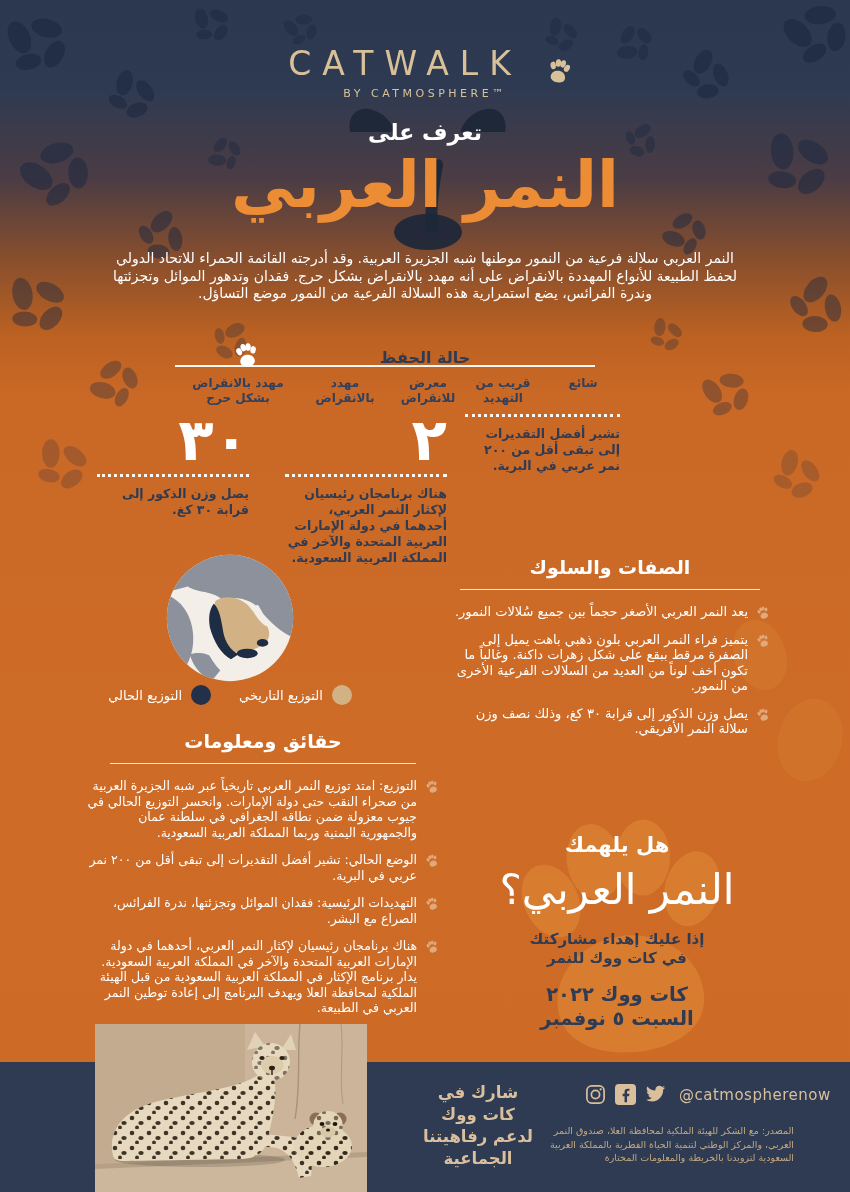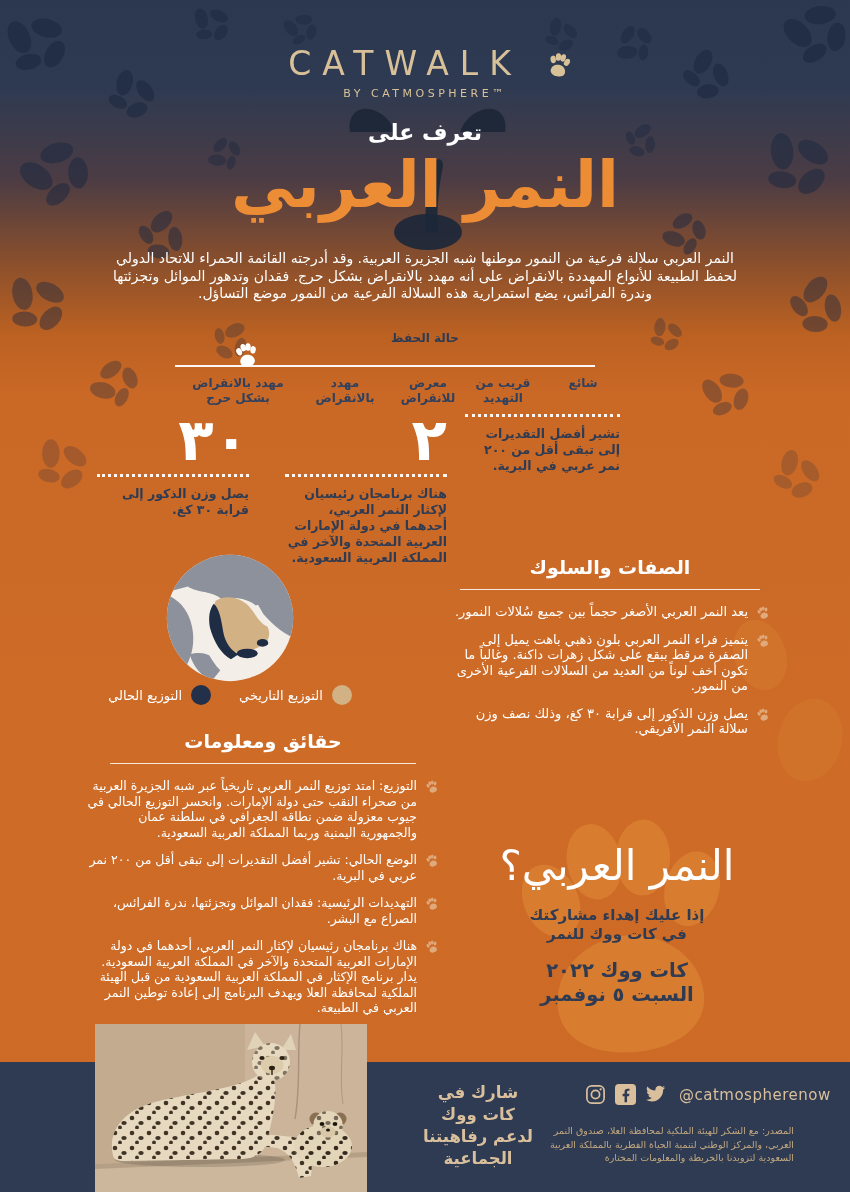--- a/index.html
+++ b/index.html
@@ -7,30 +7,30 @@
     position:relative;width:850px;height:1192px;overflow:hidden;margin:0 auto;
     font-family:"DejaVu Sans",sans-serif;
     background:linear-gradient(180deg,#2b3850 0%,#2d3a52 7%,#4b3c44 15%,#8a4f2c 22%,#bb6122 28%,#ca6826 33%,#cd6b27 62%,#cc6a26 100%);
   }
   svg{display:block;}
   .abs{position:absolute;}
   .center{left:0;width:100%;text-align:center;}
   .preline{white-space:pre-line;}
 
   
-  .logo-row{top:44px;display:flex;justify-content:center;align-items:center;gap:24px;}
+  .logo-row{top:44px;display:flex;justify-content:center;align-items:flex-end;gap:24px;}
   .logo-text{font-size:33px;letter-spacing:11px;color:#d8c198;font-weight:normal;padding-left:11px;}
   .logo-paw{width:27px;height:27px;color:#d8c198;transform:rotate(12deg);}
   .byline{top:87px;font-size:11px;letter-spacing:3.5px;color:#d8c198;}
   .kicker{top:120px;font-size:22px;font-weight:bold;color:#fff;z-index:3;}
   .page-title{top:147px;font-size:64px;line-height:1.2;color:#ec8c35;z-index:3;font-weight:bold;}
   .intro{top:250px;left:105px;width:640px;text-align:center;color:#fff;font-size:14px;line-height:17.5px;direction:rtl;z-index:3;}
 
   
-  .cons-heading{top:331px;font-size:12px;font-weight:bold;color:#2e3b53;}
+  .cons-heading{top:348px;font-size:16px;font-weight:bold;color:#2e3b53;}
   .scale-line{left:175px;top:365px;width:420px;height:2px;background:rgba(255,255,255,.95);}
   .paw-marker{left:233px;top:340px;width:27px;height:27px;color:#fff;transform:rotate(-8deg);}
   .scale-label{top:376px;transform:translateX(-50%);text-align:center;font-size:12px;line-height:15px;font-weight:bold;color:#31405c;direction:rtl;}
   .stat{top:410px;direction:rtl;}
   .stat-value{font-size:58px;line-height:60px;font-weight:bold;color:#fff;text-align:right;padding-left:4px;}
   .stat-divider{margin-top:4px;border-top:3px dotted rgba(255,255,255,.95);height:0;}
   .stat-text{padding-top:9px;font-size:12.5px;line-height:16px;font-weight:bold;color:#2e3b53;text-align:right;}
 
   
   .globe{left:163px;top:551px;width:134px;height:134px;}
@@ -264,20 +264,21 @@
 
   <svg class="abs deco stray-blobs" viewBox="0 0 160 170">
     <ellipse cx="70" cy="35" rx="26" ry="36" transform="rotate(-18 70 35)" fill="#d67a2d" opacity=".55"></ellipse>
     <ellipse cx="120" cy="120" rx="32" ry="42" transform="rotate(14 120 120)" fill="#d67a2d" opacity=".5"></ellipse>
   </svg>
   <svg class="abs big-paw deco" viewBox="0 0 100 100" fill="currentColor">
       <use href="#paw"></use>
     </svg>
 
   <div class="abs inspire">
+    <div class="inspire-small" dir="rtl">هل يلهمك</div>
     <div class="inspire-big" dir="rtl">النمر العربي؟</div>
     <div class="inspire-pitch preline">إذا عليك إهداء مشاركتك
 في كات ووك للنمر</div>
     <div class="event event-name">كات ووك ٢٠٢٢</div>
     <div class="event">السبت ٥ نوفمبر</div>
   </div>
 
   <div class="abs footer-band"></div>
 
   <svg class="abs photo" viewBox="0 0 272 168">

